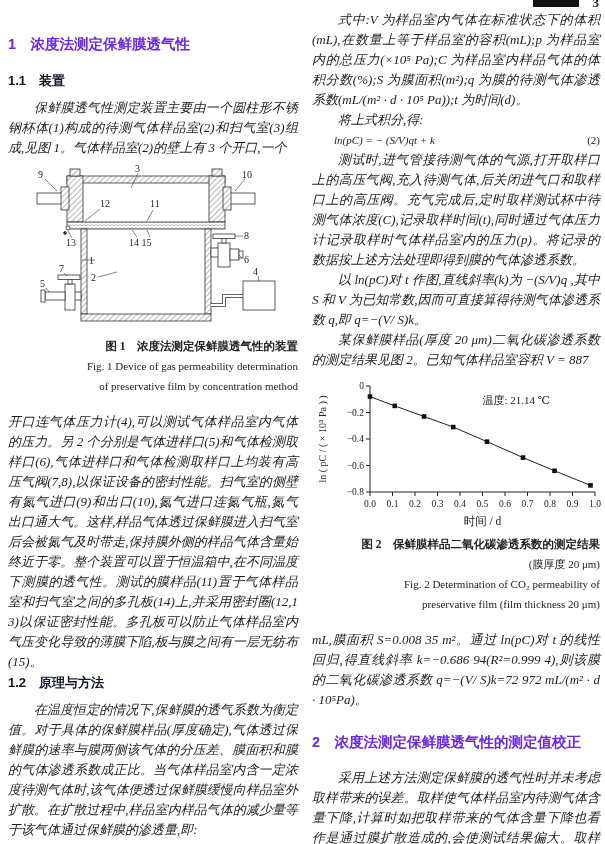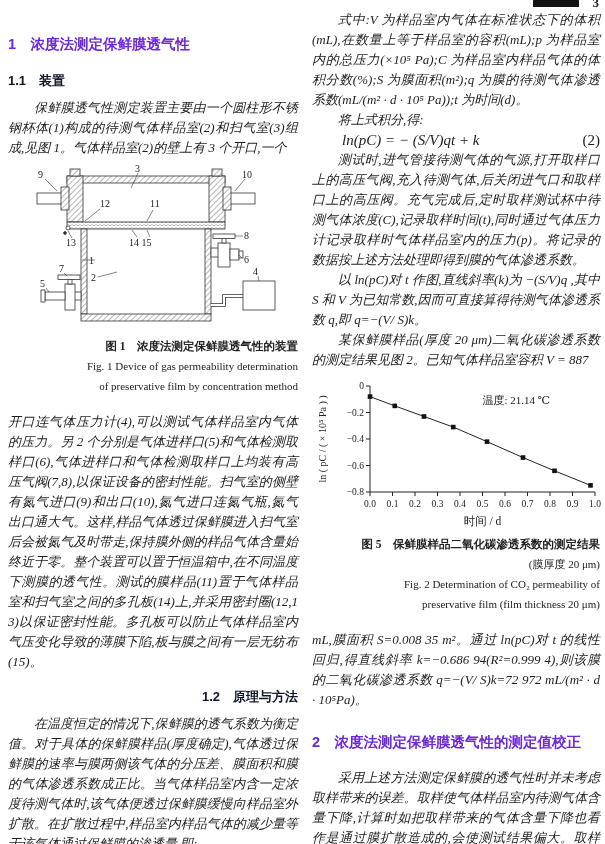--- a/index.html
+++ b/index.html
@@ -25,22 +25,22 @@
     font-weight:bold; font-size:14.5px; line-height:20px; color:#6d28d9;
   }
   h3.subsec {
     margin:0; font-family:"Liberation Sans","DejaVu Sans",sans-serif;
     font-weight:bold; font-size:13px; line-height:18px; color:#0f172a;
   }
   .col-left h2.sec { margin:4px 0 0 0; }
   .col-left h3.subsec { margin:18px 0 8px 0; }
   .col-left .fig { margin:6px 0 0 0; }
   .col-left p.cont { margin-top:16px; }
-  .col-left h3.second { margin-top:16px;text-align:right; }
-  .eq { display:flex; align-items:flex-start; font-size:15px; line-height:20px; margin:0; }
+  .col-left h3.second { margin-top:2px; }
+  .eq { display:flex; align-items:flex-start; font-size:11px; line-height:20px; margin:0; }
   .eq .eq-body { flex:1; padding-left:2em; font-style:italic; font-family:"Liberation Serif","DejaVu Serif",serif; }
   .eq .eq-no { font-style:normal; }
   figure { margin:0; text-align:center; }
   figcaption { margin-top:4px; }
   .cap { text-align:right; line-height:20px; }
   .cap.zh { font-size:11.5px; font-weight:bold; color:#222; }
   .cap.zh2 { font-size:11px; font-weight:normal; }
   .cap.en { font-size:11px; color:#222; }
   .figsvg { display:block; margin:0 auto; }
   .figlbl { font-size:10px; fill:#222; font-family:"Liberation Serif","DejaVu Serif",serif; }
@@ -224,21 +224,21 @@
           <rect x="138.95" y="46.775" width="4.6" height="4.6" fill="#111"></rect>
           <rect x="172.7" y="61.349999999999994" width="4.6" height="4.6" fill="#111"></rect>
           <rect x="208.7" y="77.25000000000001" width="4.6" height="4.6" fill="#111"></rect>
           <rect x="240.2" y="90.5" width="4.6" height="4.6" fill="#111"></rect>
           <rect x="276.2" y="105.075" width="4.6" height="4.6" fill="#111"></rect>
           <text x="170.5" y="26.02" font-size="11" font-family="&quot;Liberation Serif&quot;,&quot;DejaVu Serif&quot;,serif" fill="#222">温度: 21.14 ℃</text>
           <text x="170.5" y="147" text-anchor="middle" font-size="11.5" font-family="&quot;Liberation Serif&quot;,&quot;DejaVu Serif&quot;,serif" fill="#222">时间 / d</text>
           <text x="14" y="61" text-anchor="middle" font-size="10" transform="rotate(-90 14 61)" font-family="&quot;Liberation Serif&quot;,&quot;DejaVu Serif&quot;,serif" fill="#222">ln ( pC / ( × 10⁵ Pa ) )</text>
         </svg>
       <figcaption>
-        <div class="cap zh">图 5　保鲜膜样品二氧化碳渗透系数的测定结果</div>
+        <div class="cap zh">图 2　保鲜膜样品二氧化碳渗透系数的测定结果</div>
         <div class="cap zh zh2">(膜厚度 20 μm)</div>
         <div class="cap en">Fig. 2 Determination of CO₂ permeability of</div>
         <div class="cap en">preservative film (film thickness 20 μm)</div>
       </figcaption>
     </figure>
 
     <p class="body afterfig">mL,膜面积 S=0.008 35 m²。通过 ln(pC)对 t 的线性回归,得直线斜率 k=−0.686 94(R²=0.999 4),则该膜的二氧化碳渗透系数 q=−(V/ S)k=72 972 mL/(m² · d · 10⁵Pa)。</p>
     <h2 class="sec">2　浓度法测定保鲜膜透气性的测定值校正</h2>
     <p class="body indent">采用上述方法测定保鲜膜的透气性时并未考虑取样带来的误差。取样使气体样品室内待测气体含量下降,计算时如把取样带来的气体含量下降也看作是通过膜扩散造成的,会使测试结果偏大。取样次数越多,误差越大,因此必须对取样带来的误差进行校</p>
   </div>

